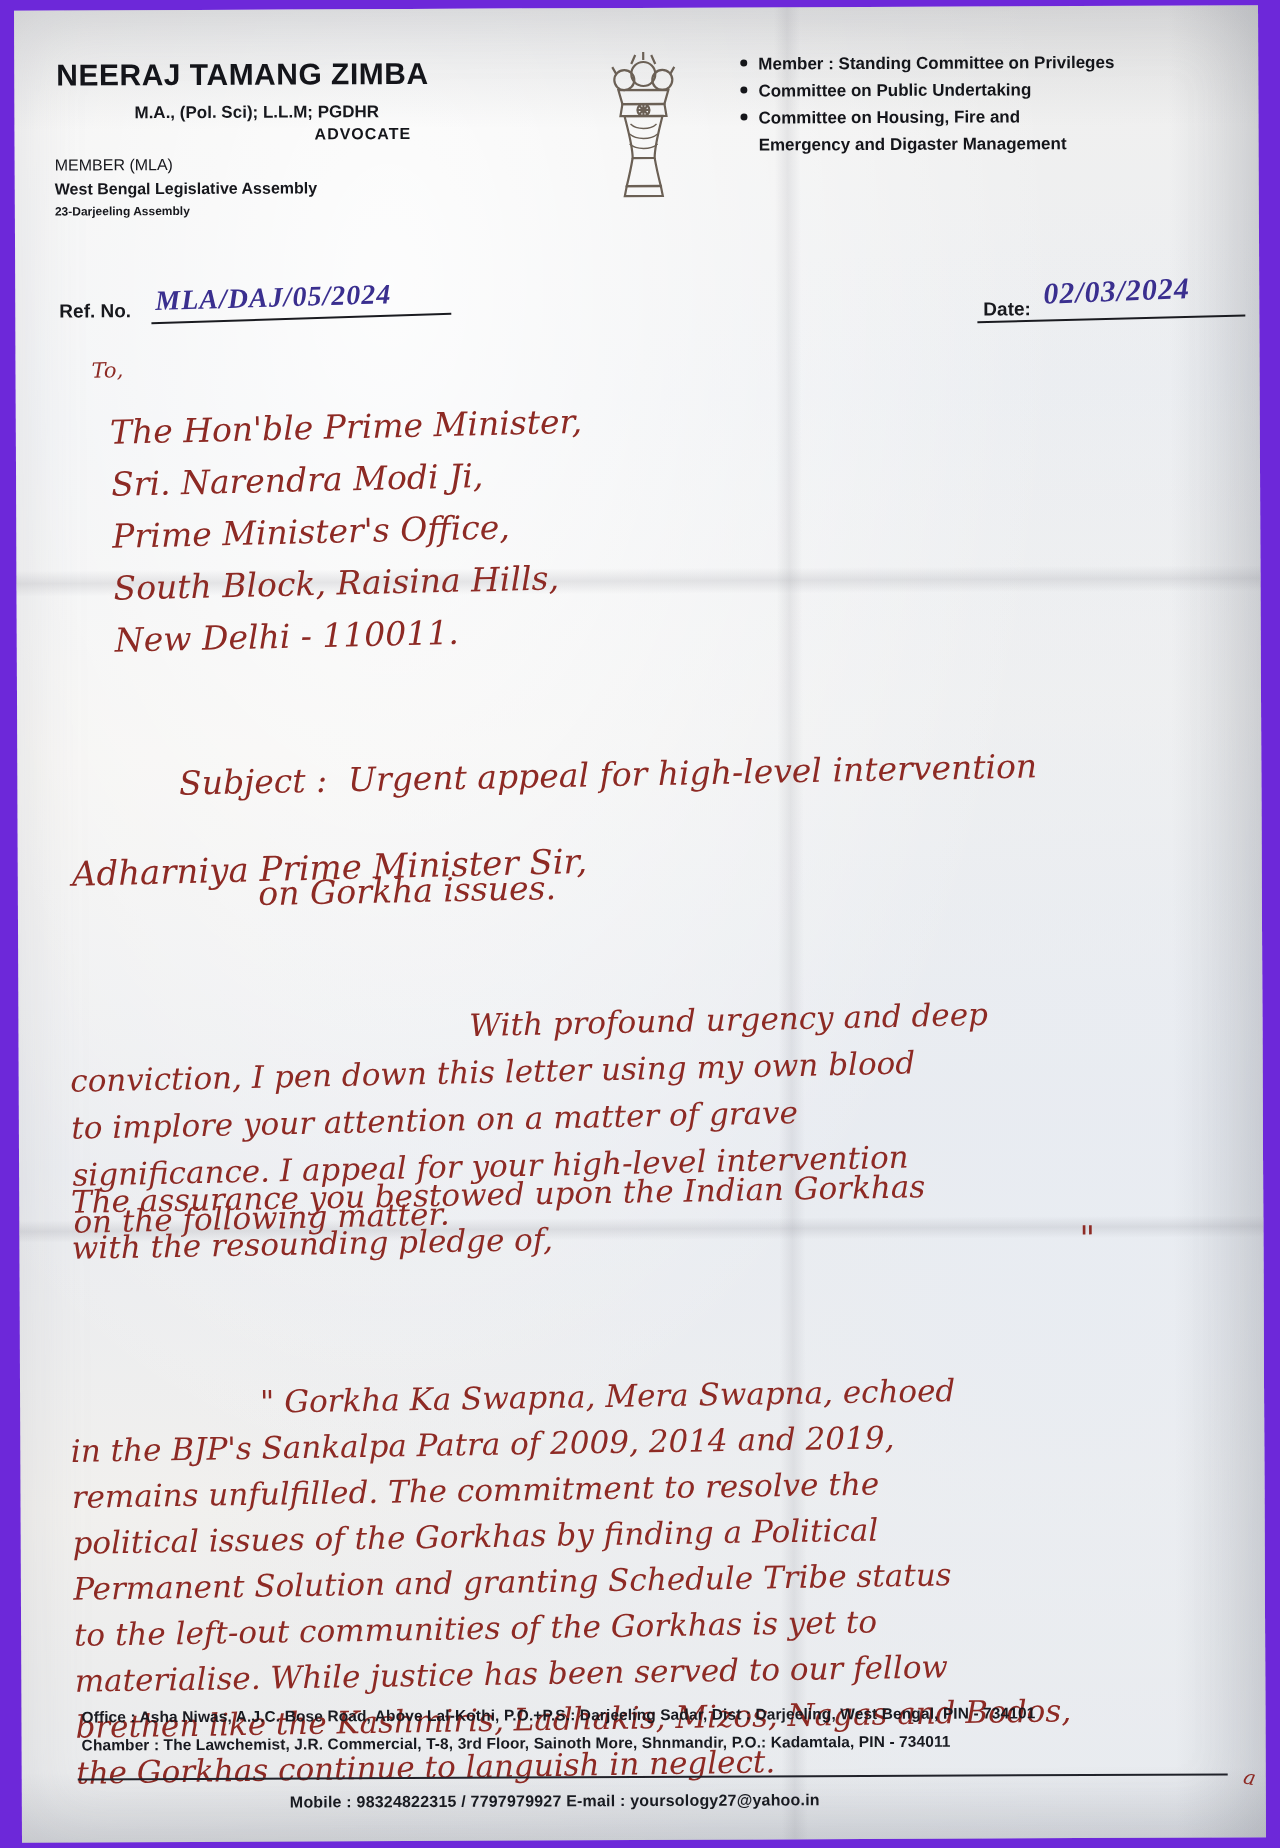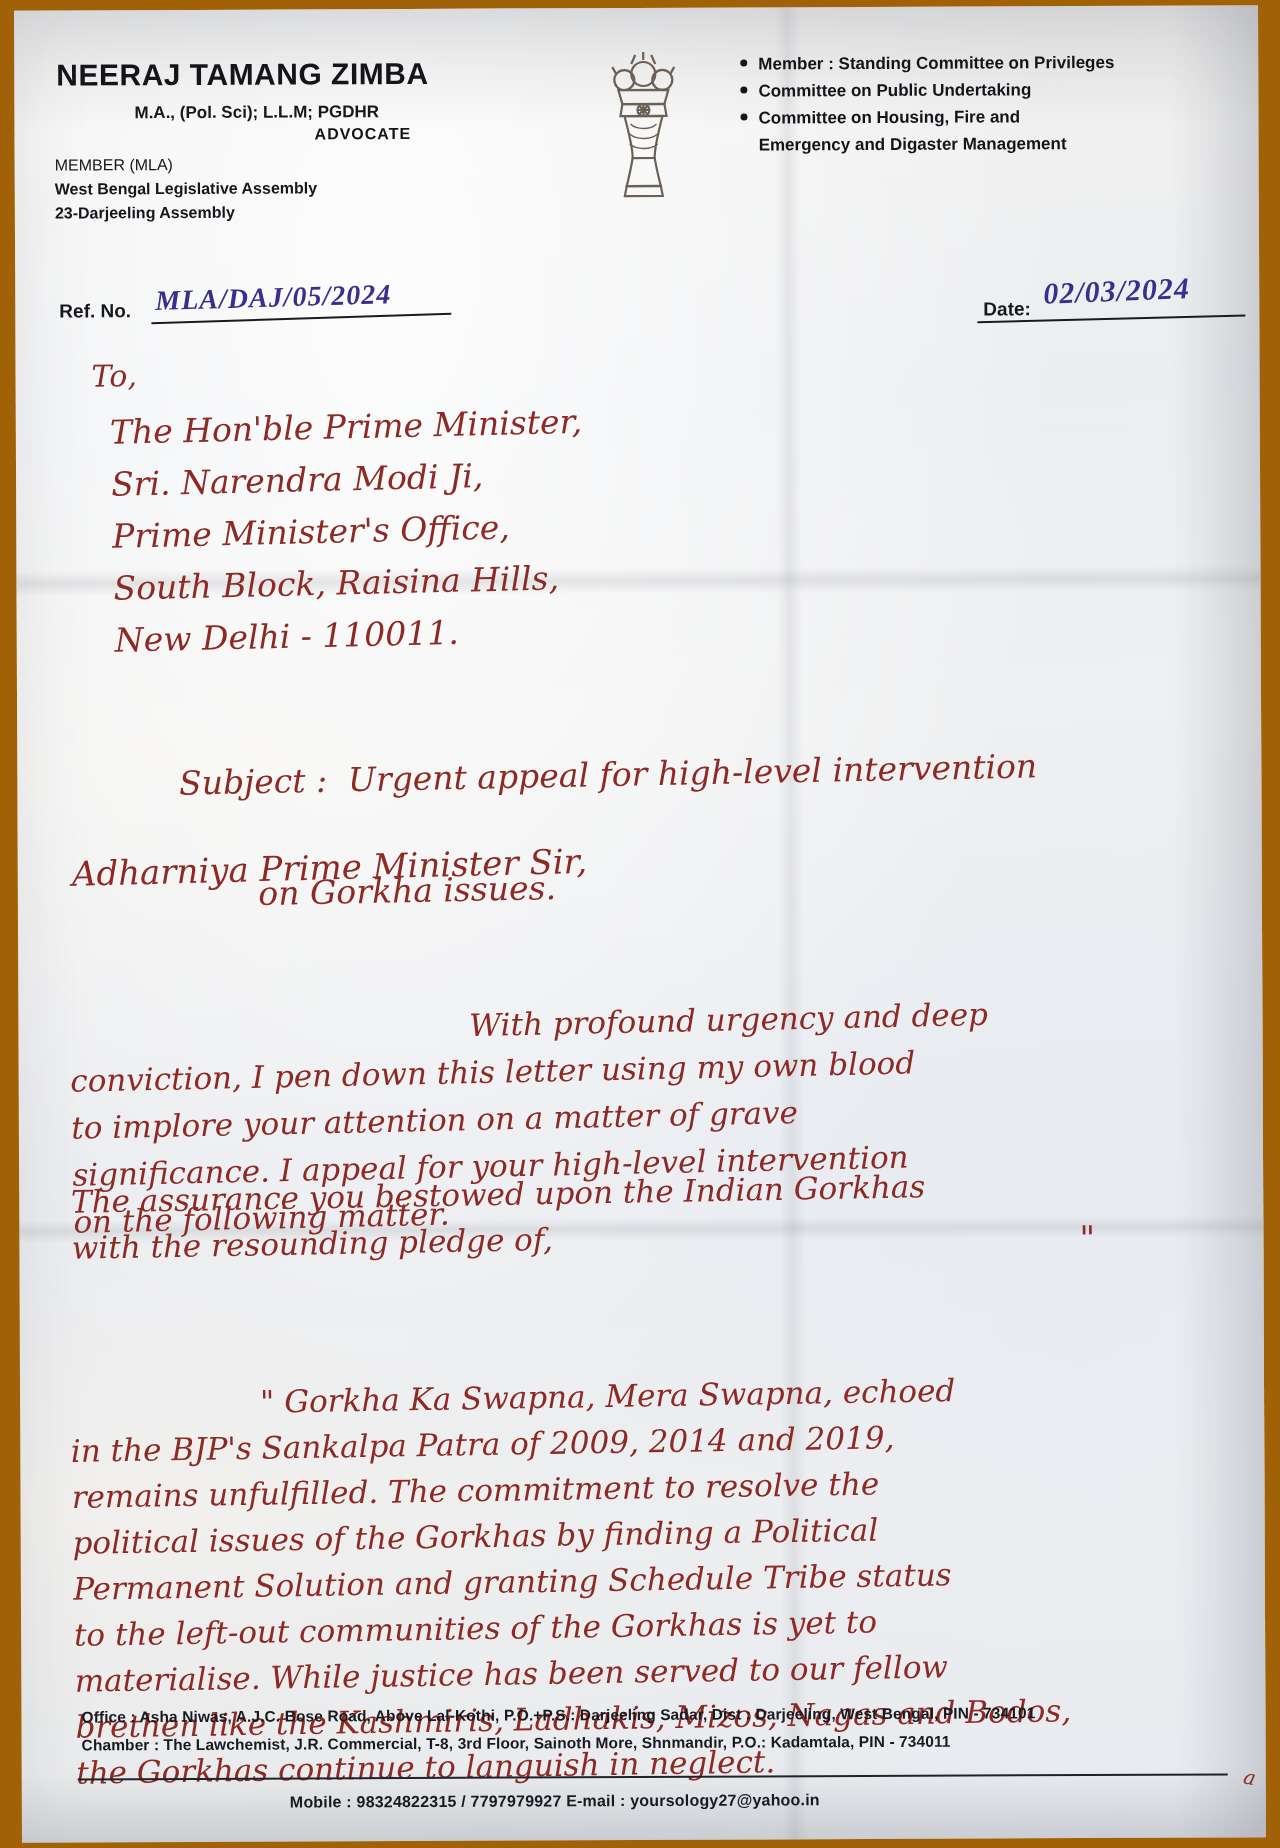--- a/index.html
+++ b/index.html
@@ -5,21 +5,21 @@
   html, body {
     margin: 0;
     padding: 0;
     background: #2b2b2b;
   }
   #page {
     position: relative;
     width: 1280px;
     height: 1848px;
     overflow: hidden;
-    background: #a16207;
+    background: #6d28d9;
     font-family: "Liberation Sans", sans-serif;
   }
   
   #paper {
     position: absolute;
     left: 18px;
     top: 8px;
     width: 1244px;
     height: 1832px;
     background:
@@ -92,21 +92,21 @@
   .lh-assembly {
     position: absolute;
     left: 40px; top: 170px;
     font-size: 16px;
     font-weight: bold;
     color: #16171c;
   }
   .lh-constituency {
     position: absolute;
     left: 40px; top: 194px;
-    font-size: 16px;
+    font-size: 12px;
     font-weight: bold;
     color: #16171c;
   }
 
   
   .emblem {
     position: absolute;
     left: 588px; top: 38px;
     width: 82px; height: 158px;
     color: #6a6258;
@@ -194,21 +194,21 @@
   
   .hw {
     position: absolute;
     color: #8d2a24;
     font-family: "DejaVu Serif", serif;
     font-style: italic;
     white-space: pre;
   }
   .hw-to {
     left: 76px; top: 348px;
-    font-size: 30px;
+    font-size: 21px;
     transform: rotate(-1deg);
   }
   .addr {
     position: absolute;
     left: 96px; top: 392px;
     color: #8d2a24;
     font-family: "DejaVu Serif", serif;
     font-style: italic;
     font-size: 33px;
     line-height: 52px;

